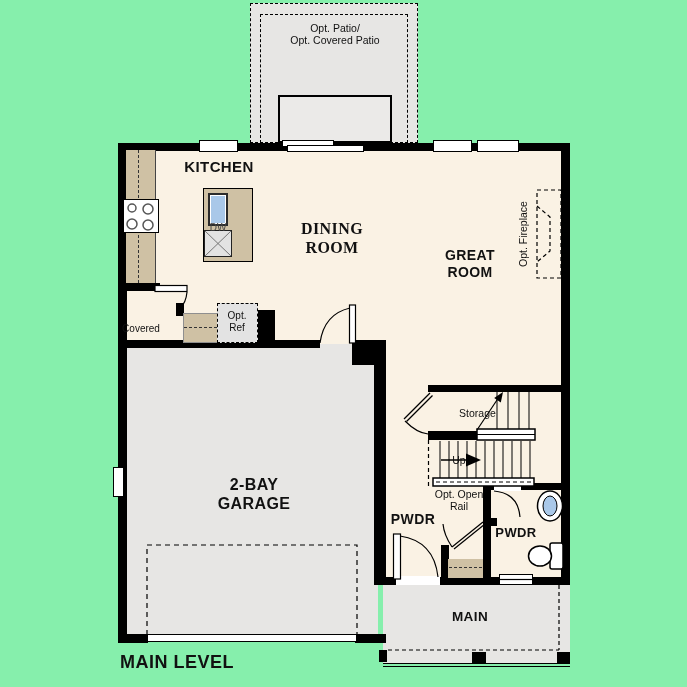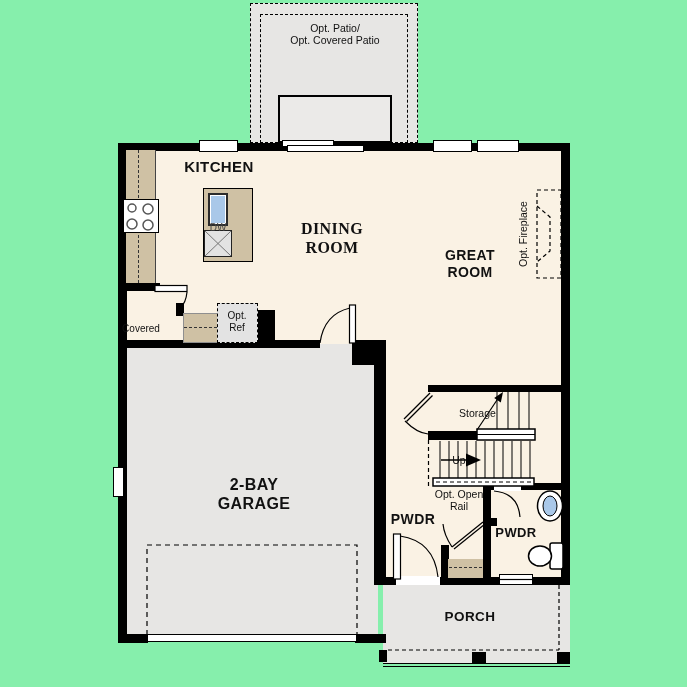--- a/index.html
+++ b/index.html
@@ -196,15 +196,16 @@
 Ref</div>
   <div class="lbl small" style="left:218px;top:228px;font-size:10px;color:#444;">DW</div>
   <div class="lbl small" style="left:459px;top:413px;padding-left:37px;">Storage</div>
   <div class="lbl small" style="left:427px;top:460px;margin-left:32px;">Up</div>
   <div class="lbl small" style="left:459px;top:500px;">Opt. Open
 Rail</div>
   <div class="lbl room" style="left:254px;top:495px;font-size:16px;">2-BAY
 GARAGE</div>
   <div class="lbl room" style="left:413px;top:519px;font-size:14px;">PWDR</div>
   <div class="lbl room" style="left:516px;top:533px;font-size:13px;text-align:center;">PWDR</div>
-  <div class="lbl room" style="left:470px;top:617px;font-size:13.5px;">PORCH</div>
+  <div class="lbl room" style="left:470px;top:617px;font-size:13.5px;">MAIN</div>
+  <div class="abs room" style="left:120px;top:652px;font-size:18px;letter-spacing:.5px;">MAIN LEVEL</div>
 
 </div>
 
 </body></html>

